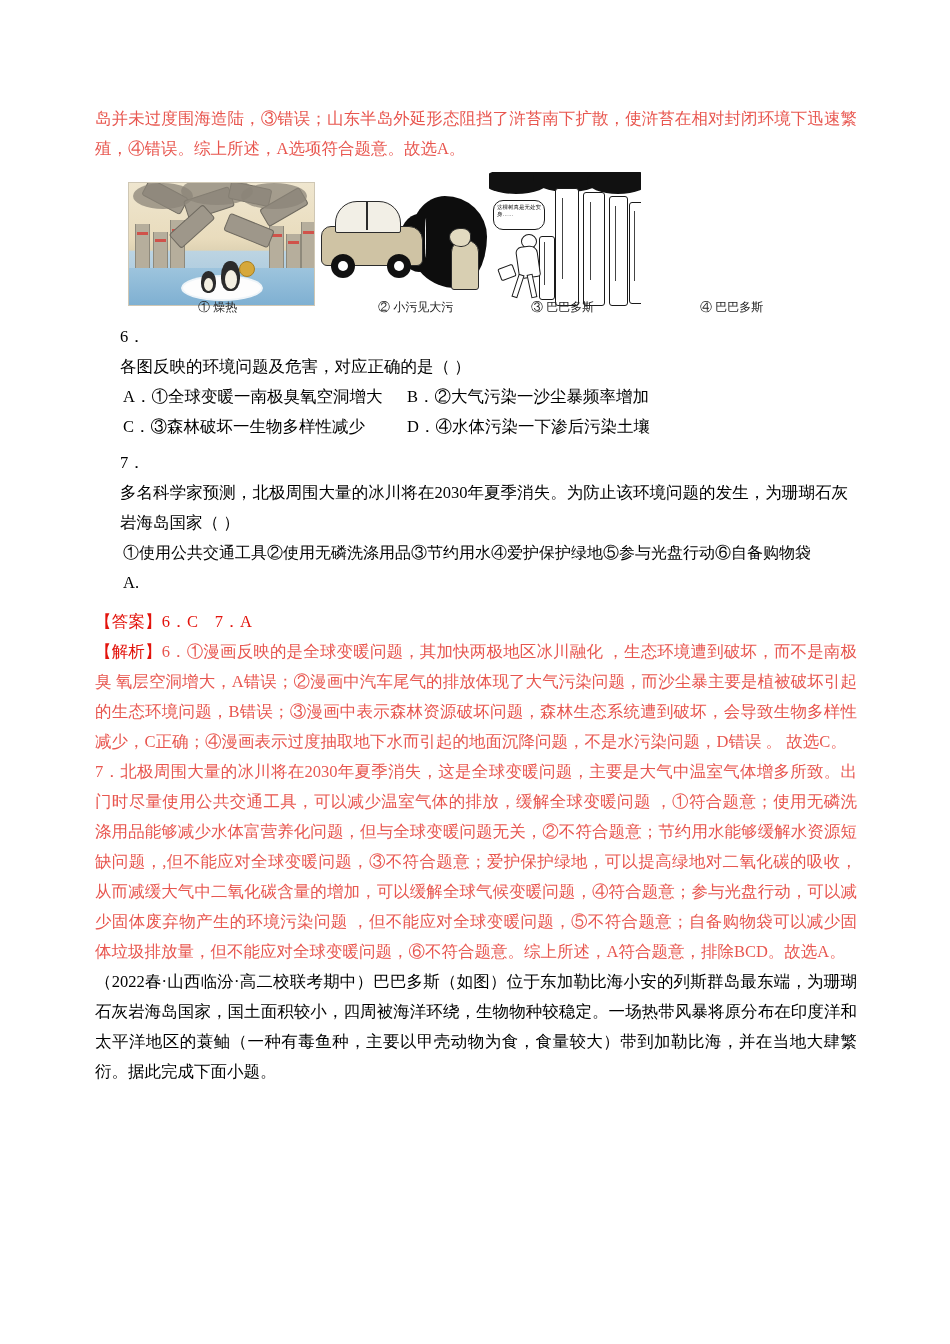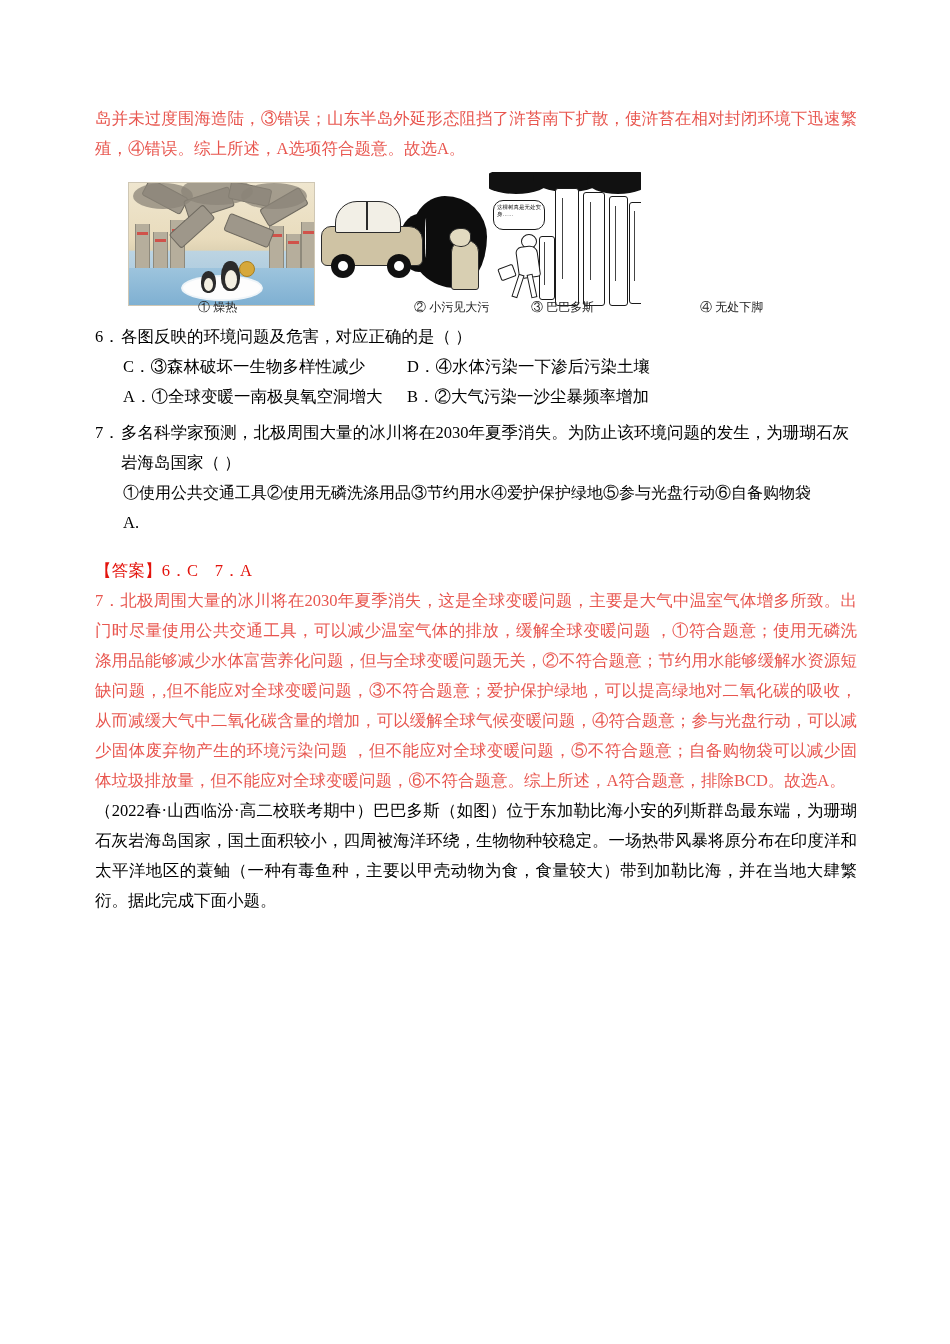--- a/index.html
+++ b/index.html
@@ -42,20 +42,21 @@
   }
   .red-faded { color: #e8564f; }
   .red-strong { color: #e3130c; }
   .black { color: #000; }
 
   
   .q-row {
     font-size: 16.5px;
     line-height: 30px;
     display: block;
+    margin-left: 25px;
   }
   .q-num {
     display: inline-block;
     width: 26px;
   }
   .q-body {
     display: inline-block;
     vertical-align: top;
     width: 728px;
     text-align: justify;
@@ -226,21 +227,21 @@
         <div class="blob blob1"></div>
         <div class="car-body"></div>
         <div class="car-top"></div>
         <div class="car-div"></div>
         <div class="wheel" style="left:18px;"></div>
         <div class="wheel" style="left:74px;"></div>
         <div class="squig"></div>
         <div class="person"></div>
         <div class="head"></div>
       </div>
-      <div class="comic-caption" style="left:283px; top:129px;margin-left:36px;">② 小污见大污</div>
+      <div class="comic-caption" style="left:283px; top:129px;">② 小污见大污</div>
 
       <div class="comic c3">
         <div class="canopy" style="left:-6px;  top:-4px; width:66px; height:26px;"></div>
         <div class="canopy" style="left:44px;  top:-8px; width:70px; height:28px;"></div>
         <div class="canopy" style="left:98px;  top:-4px; width:62px; height:26px;"></div>
         <div class="trunk" style="left:66px;  top:16px;  width:22px; height:116px;">
             <span class="grain"></span>
           </div>
         <div class="trunk" style="left:94px;  top:20px;  width:20px; height:112px;">
             <span class="grain"></span>
@@ -258,41 +259,44 @@
         <div class="man">
           <div class="mhead"></div>
           <div class="mbody"></div>
           <div class="leg" style="left:8px;  top:36px; transform:rotate(18deg);"></div>
           <div class="leg" style="left:22px; top:36px; transform:rotate(-12deg);"></div>
           <div class="axe"></div>
         </div>
       </div>
       <div class="comic-caption" style="left:436px; top:129px;">③ 巴巴多斯</div>
 
-      <div class="comic-caption" style="left:605px; top:129px;">④ 无处下脚</div>
+      <div class="comic-caption" style="left:605px; top:129px;">④ 巴巴多斯</div>
     </div>
 
     <div class="q-row">
       <span class="q-num">6．</span><span class="q-body">各图反映的环境问题及危害，对应正确的是（  ）</span>
     </div>
     <div class="opt-line">
+      <span class="opt-a"><span>A．</span><span>①全球变暖一南极臭氧空洞增大</span></span><span><span>B．</span><span>②大气污染一沙尘暴频率增加</span></span>
+    </div>
+    <div class="opt-line">
       <span class="opt-a"><span>C．</span><span>③森林破坏一生物多样性减少</span></span><span><span>D．</span><span>④水体污染一下渗后污染土壤</span></span>
-    </div>
-    <div class="opt-line">
-      <span class="opt-a"><span>A．</span><span>①全球变暖一南极臭氧空洞增大</span></span><span><span>B．</span><span>②大气污染一沙尘暴频率增加</span></span>
     </div>
 
     <div class="q-row" style="margin-top:6px;">
       <span class="q-num">7．</span><span class="q-body">多名科学家预测，北极周围大量的冰川将在2030年夏季消失。为防止该环境问题的发生，为珊瑚石灰岩海岛国家（  ）</span>
     </div>
     <div class="opt-line" style="font-size:16px;">①使用公共交通工具②使用无磷洗涤用品③节约用水④爱护保护绿地⑤参与光盘行动⑥自备购物袋</div>
     <div class="opt-line">A.</div>
 
-    <div class="line" style="margin-top:18px;">
+    <div class="line" style="margin-top:9px;">
       <span class="red-strong">【答案】</span><span class="red-strong">6．C　7．A</span>
     </div>
 
+    <div class="para red-faded">
+      <span class="red-strong">【解析】</span><span>6．①漫画反映的是全球变暖问题，其加快两极地区冰川融化 ，生态环境遭到破坏，而不是南极臭 氧层空洞增大，A错误；②漫画中汽车尾气的排放体现了大气污染问题，而沙尘暴主要是植被破坏引起的生态环境问题，B错误；③漫画中表示森林资源破坏问题，森林生态系统遭到破坏，会导致生物多样性减少，C正确；④漫画表示过度抽取地下水而引起的地面沉降问题，不是水污染问题，D错误 。 故选C。</span>
+    </div>
     <div class="para red-faded">7．北极周围大量的冰川将在2030年夏季消失，这是全球变暖问题，主要是大气中温室气体增多所致。出门时尽量使用公共交通工具，可以减少温室气体的排放，缓解全球变暖问题 ，①符合题意；使用无磷洗涤用品能够减少水体富营养化问题，但与全球变暖问题无关，②不符合题意；节约用水能够缓解水资源短缺问题，,但不能应对全球变暖问题，③不符合题意；爱护保护绿地，可以提高绿地对二氧化碳的吸收，从而减缓大气中二氧化碳含量的增加，可以缓解全球气候变暖问题，④符合题意；参与光盘行动，可以减少固体废弃物产生的环境污染问题 ，但不能应对全球变暖问题，⑤不符合题意；自备购物袋可以减少固体垃圾排放量，但不能应对全球变暖问题，⑥不符合题意。综上所述，A符合题意，排除BCD。故选A。</div>
 
     <div class="para black">（2022春·山西临汾·高二校联考期中）巴巴多斯（如图）位于东加勒比海小安的列斯群岛最东端，为珊瑚石灰岩海岛国家，国土面积较小，四周被海洋环绕，生物物种较稳定。一场热带风暴将原分布在印度洋和太平洋地区的蓑鲉（一种有毒鱼种，主要以甲壳动物为食，食量较大）带到加勒比海，并在当地大肆繁衍。据此完成下面小题。</div>
 
   </div>
 </div>
 
 </body></html>

